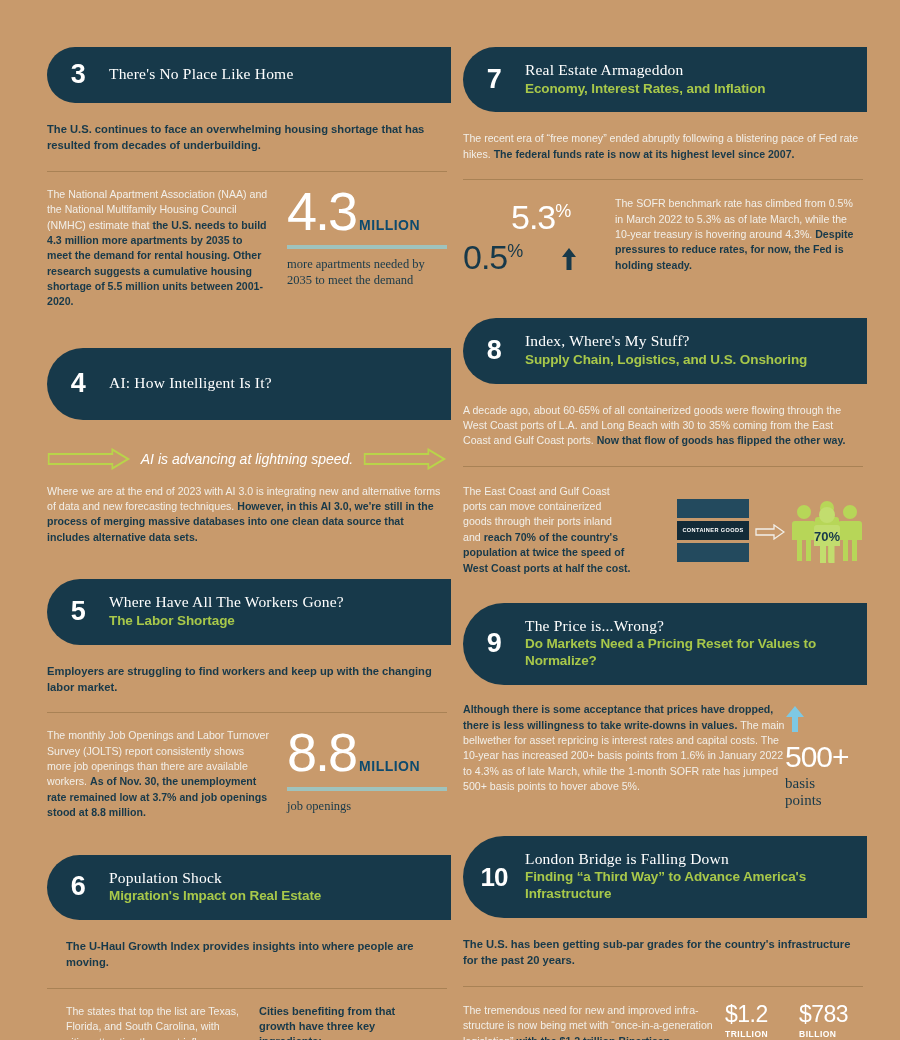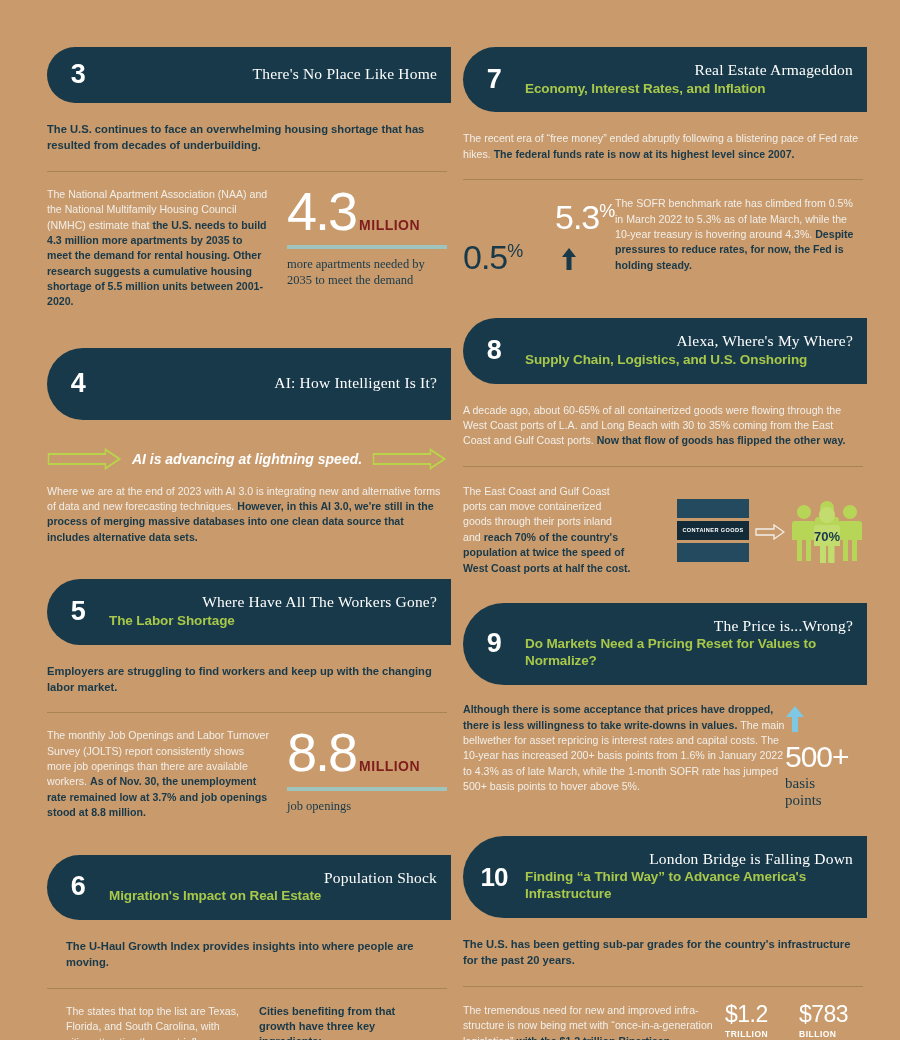--- a/index.html
+++ b/index.html
@@ -39,21 +39,20 @@
     line-height:1;
   }
   .hdr .num.two{ font-size:26px; width:62px; letter-spacing:-1px;}
   .hdr .titles{ flex:1; }
   .hdr .t1{
     font-family:"Liberation Serif", serif;
     color:#ffffff;
     font-size:15.5px;
     line-height:1.2;
     letter-spacing:0.2px;
-    text-align:right;
   }
   .hdr .t2{
     color:#a8c84a;
     font-size:13.5px;
     font-weight:bold;
     line-height:1.25;
     margin-top:1px;
     letter-spacing:-0.1px;
   }
   .hdr.single{ padding-top:22px; padding-bottom:23px; }
@@ -83,21 +82,21 @@
   .stat .big{
     color:#ffffff;
     font-size:54px;
     font-weight:300;
     line-height:0.92;
     letter-spacing:-2px;
     display:inline-block;
     font-family:"Liberation Sans", sans-serif;
   }
   .stat .unit{
-    color:#7f1d1d;
+    color:#0c4a6e;
     font-weight:bold;
     font-size:14px;
     letter-spacing:0.5px;
     margin-left:3px;
   }
   .stat .bar{
     height:4px; background:#9fc3bd; margin:9px 0 8px 0; width:100%;
   }
   .stat .cap{
     font-family:"Liberation Serif", serif;
@@ -105,31 +104,31 @@
     line-height:1.25;
     color:#17394a;
   }
 
   
   .arrow-banner{
     display:flex; align-items:center; gap:10px;
     margin-top:28px;
   }
   .arrow-banner .atext{
-    color:#ffffff; font-weight:bold; font-style:italic;
+    color:#ffffff; font-weight:normal; font-style:italic;
     font-size:14px; white-space:nowrap;
   }
   .arrow-svg{ flex:1; height:22px; }
 
   
   .rates-wrap{ display:flex; margin-top:16px; align-items:flex-start; }
   .rates-left{ width:152px; position:relative; height:96px; }
   .r53{
     position:absolute; left:48px; top:2px;
-    color:#ffffff; font-size:34px; font-weight:300; letter-spacing:-1px;margin-left:44px;
+    color:#ffffff; font-size:34px; font-weight:300; letter-spacing:-1px;
   }
   .r53 sup{ font-size:18px; vertical-align:super; }
   .r05{
     position:absolute; left:0px; top:42px;
     color:#17394a; font-size:34px; font-weight:300; letter-spacing:-1px;
   }
   .r05 sup{ font-size:18px; vertical-align:super; }
   .uparrow-dark{ position:absolute; left:98px; top:52px; }
 
   
@@ -286,21 +285,21 @@
         <div style="flex:1;">
           <div class="para"><span>The SOFR benchmark rate has climbed from 0.5% in March 2022 to 5.3% as of late March, while the 10-year treasury is hovering around 4.3%. </span><span class="b">Despite pressures to reduce rates, for now, the Fed is holding steady.</span></div>
         </div>
       </div>
     </div>
 
     <div style="margin-top:26px;">
       <div class="hdr wide">
         <div class="num">8</div>
         <div class="titles">
-          <div class="t1">Alexa, Where's My Where?</div>
+          <div class="t1">Index, Where's My Stuff?</div>
           <div class="t2">Supply Chain, Logistics, and U.S. Onshoring</div>
         </div>
       </div>
       <div class="para" style="margin-top:19px;"><span>A decade ago, about 60-65% of all containerized goods were flowing through the West Coast ports of L.A. and Long Beach with 30 to 35% coming from the East Coast and Gulf Coast ports. </span><span class="b">Now that flow of goods has flipped the other way.</span></div>
       <div class="rule"></div>
       <div class="ports">
         <div class="txt">
           <div class="para"><span>The East Coast and Gulf Coast ports can move containerized goods through their ports inland and </span><span class="b">reach 70% of the country's population at twice the speed of West Coast ports at half the cost.</span></div>
         </div>
         <div class="cgraphic">

